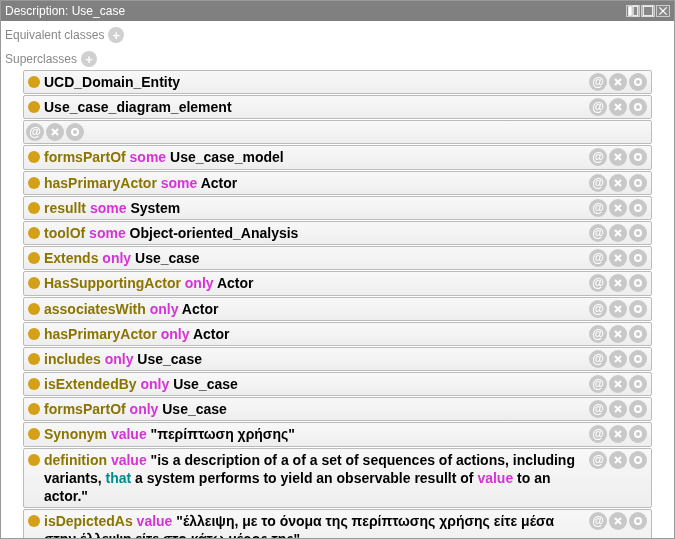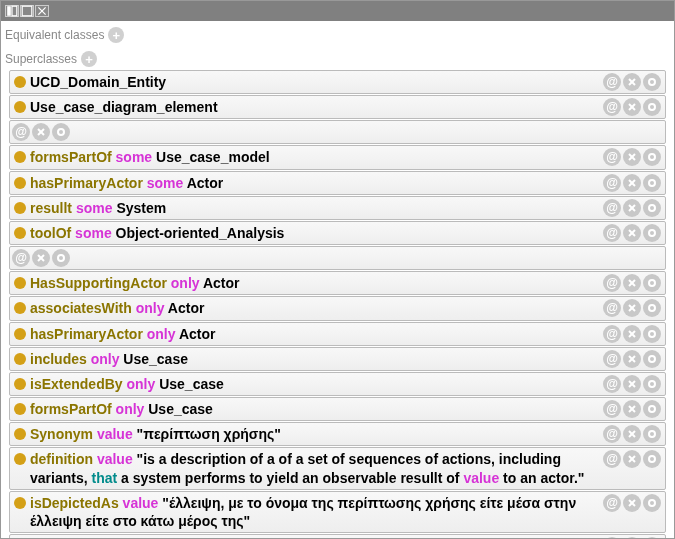--- a/index.html
+++ b/index.html
@@ -5,37 +5,40 @@
   * { box-sizing: border-box; margin: 0; padding: 0; }
   body { font-family: Arial, sans-serif; font-size: 13px; width: 675px; height: 539px; background: #e0e0e0; overflow: hidden; }
   .panel { display: flex; flex-direction: column; height: 100%; border: 1px solid #999; }
   .titlebar { background: #808080; color: #fff; font-size: 12px; padding: 2px 4px; display: flex; align-items: center; justify-content: space-between; height: 20px; }
   .title-left { display: flex; align-items: center; gap: 4px; }
   .title-right { display: flex; align-items: center; gap: 1px; }
   .win-btn { width: 14px; height: 12px; border: 1px solid #ccc; background: #888; display: inline-flex; align-items: center; justify-content: center; font-size: 9px; color: #fff; cursor: pointer; }
   .content { flex: 1; overflow-y: auto; background: #fff; display: flex; flex-direction: column; }
   .section-header { display: flex; align-items: center; gap: 4px; color: #888; font-size: 12px; padding: 6px 4px 2px 4px; }
   .add-btn { width: 16px; height: 16px; border-radius: 50%; background: #d0d0d0; color: #fff; display: inline-flex; align-items: center; justify-content: center; font-weight: bold; font-size: 13px; cursor: pointer; }
-  .row { display: flex; align-items: flex-start; justify-content: space-between; border: 1px solid #bbb; border-radius: 2px; background: linear-gradient(#f8f8f8,#eeeeee); margin: 1px 8px; padding: 2px 4px 2px 2px; min-height: 22px; }
+  .row { display: flex; align-items: flex-start; justify-content: space-between; border: 1px solid #bbb; border-radius: 2px; background: linear-gradient(#f8f8f8,#eeeeee); margin: 1px 22px; padding: 2px 4px 2px 2px; min-height: 22px; }
   .row-left { display: flex; align-items: flex-start; gap: 2px; flex: 1; padding-right: 6px; }
   .bullet { width: 12px; height: 12px; border-radius: 50%; background: #d4a017; flex-shrink: 0; margin-top: 3px; margin-left: 2px; margin-right: 2px; }
   .expr { font-family: "Arial Narrow", Arial, sans-serif; font-stretch: condensed; font-weight: bold; font-size: 14px; line-height: 1.3; word-break: break-word; }
   .t-black { color: #000; }
   .t-brown { color: #8b7500; }
   .t-magenta { color: #d633d6; }
   .t-teal { color: #008b8b; }
   .row-right { display: flex; align-items: center; gap: 2px; flex-shrink: 0; }
   .rb { width: 18px; height: 18px; border-radius: 50%; background: #c8c8c8; color: #fff; display: inline-flex; align-items: center; justify-content: center; font-size: 11px; font-weight: bold; cursor: pointer; }
   .rb svg { width: 10px; height: 10px; }
 </style>
 </head>
 <body>
 
 <div class="panel">
   <div class="titlebar">
+    <div class="title-left">
+      <span>Description: Use_case</span>
+    </div>
     <div class="title-right">
       <span class="win-btn">
           <svg viewBox="0 0 10 10">
             <rect x="1" y="1" width="3" height="8" fill="#fff"></rect>
             <rect x="5" y="1" width="4" height="8" fill="none" stroke="#fff"></rect>
           </svg>
         </span>
       <span class="win-btn">
           <svg viewBox="0 0 10 10">
             <rect x="1" y="1" width="8" height="8" fill="none" stroke="#fff"></rect>
@@ -204,20 +207,24 @@
               </svg>
             </span>
             <span class="rb">
               <svg viewBox="0 0 10 10">
                 <circle cx="5" cy="5" r="3" fill="none" stroke="#fff" stroke-width="2"></circle>
               </svg>
             </span>
           </div>
         </div>
         <div class="row">
+          <div class="row-left">
+            <span class="bullet"></span>
+            <span class="expr"><span class="t-brown">Extends</span><span class="t-magenta"> only </span><span class="t-black">Use_case</span></span>
+          </div>
           <div class="row-right">
             <span class="rb">
               <span style="font-size:12px;line-height:1">@</span>
             </span>
             <span class="rb">
               <svg viewBox="0 0 10 10">
                 <line x1="2" y1="2" x2="8" y2="8" stroke="#fff" stroke-width="2"></line>
                 <line x1="8" y1="2" x2="2" y2="8" stroke="#fff" stroke-width="2"></line>
               </svg>
             </span>

